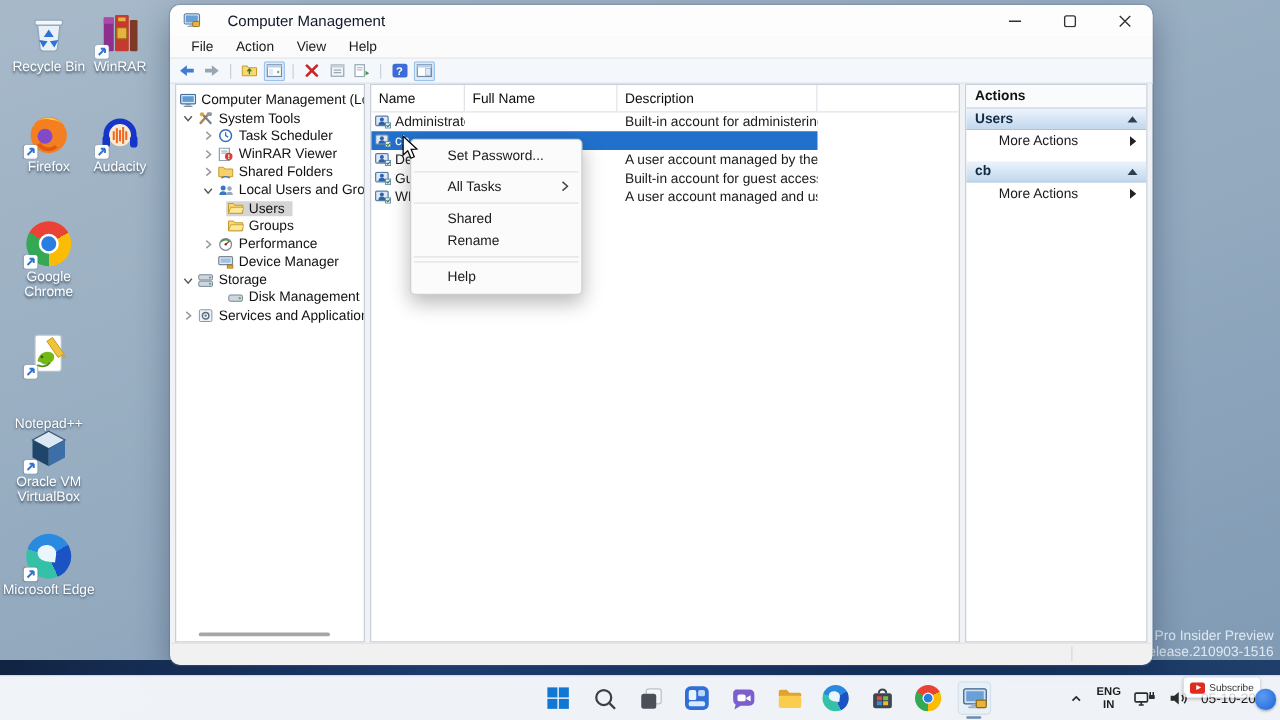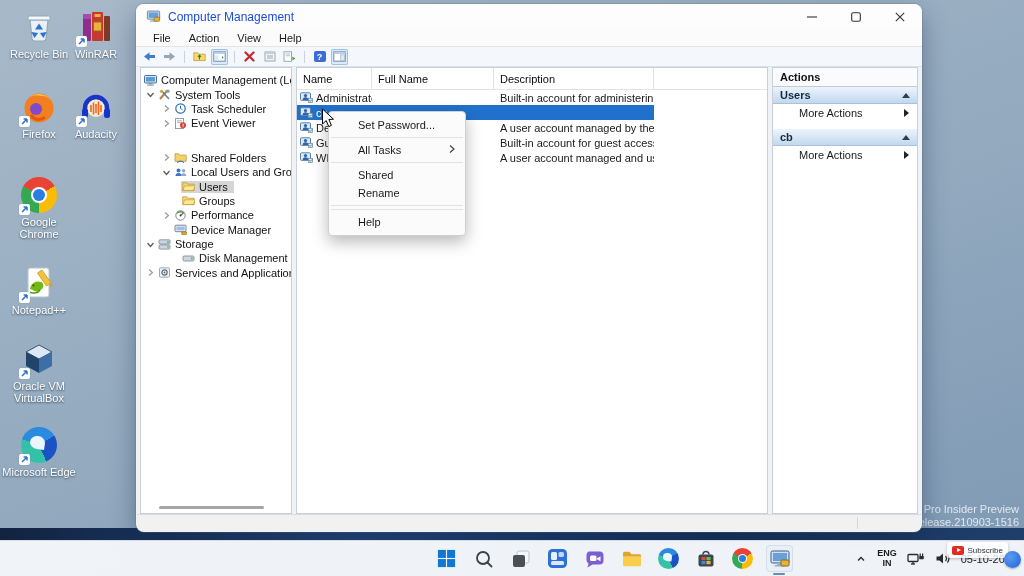--- a/index.html
+++ b/index.html
@@ -25,21 +25,21 @@
   .edge-ball::before{content:"";position:absolute;left:26%;top:26%;width:42%;height:36%;
     background:#eaf6fb;border-radius:50% 50% 0 50%;transform:rotate(8deg)}
   .eb-big{width:36px;height:36px}.eb-small{width:21px;height:21px}
   
   #watermark{position:absolute;right:5px;top:503px;text-align:right;font-size:11px;line-height:13px;
     color:rgba(240,246,252,.85)}
   
   #win{position:absolute;left:136px;top:4px;width:786px;height:528px;background:#f0f2f5;border-radius:8px;
     box-shadow:0 10px 26px rgba(15,35,65,.38),0 0 0 1px rgba(110,130,155,.35);z-index:1}
   .titlebar{height:25px;display:flex;align-items:center;padding-left:10px;background:#fdfdfd;border-radius:8px 8px 0 0}
-  .title{font-size:12px;color:#1d4ed8;margin-left:7px}
+  .title{font-size:12px;color:#0f172a;margin-left:21px}
   .controls{margin-left:auto;display:flex;height:100%}
   .ctrl{width:44px;display:flex;align-items:center;justify-content:center;color:#333}
   .menubar{height:17px;background:#fbfbfb;border-bottom:1px solid #e4e4e4;display:flex;align-items:center;
     padding-left:8px;font-size:11px;color:#1a1a1a}
   .menu-item{padding:0 9px}
   .toolbar{height:19px;background:#f4f8fc;border-bottom:1px solid #dbe2ea;display:flex;align-items:center;
     padding-left:5px;gap:3px}
   .tool{width:17px;height:16px;display:flex;align-items:center;justify-content:center;border-radius:2px}
   .tool.boxed{background:#ddeafa;box-shadow:inset 0 0 0 1px #9cc3ea}
   .tsep{width:1px;height:12px;background:#c9d2dc;margin:0 3px}
@@ -191,21 +191,21 @@
         <div class="dart">
           <span class="chrome-ball cb-big"></span>
           <span class="shortcut">
             <svg width="9" height="9">
               <path d="M2 7 L7 2 M7 2 H3.6 M7 2 V5.4" stroke="#2f72cf" stroke-width="1.5" fill="none"></path>
             </svg>
           </span>
         </div>
         <div class="dlabel">Google Chrome</div>
       </div>
-      <div class="dicon" style="left: 2px; top: 264px;">
+      <div class="dicon" style="left: 2px; top: 264px; gap: 29px;">
         <div class="dart">
           <svg width="36" height="36" viewBox="0 0 36 36">
             <rect x="7" y="3" width="21" height="29" rx="2" fill="#fff" stroke="#b9c2cc"></rect>
             <path d="M21 5 l9 13 -4.5 3 -9-13Z" fill="#f0c33c" stroke="#c79a18" stroke-width=".8"></path>
             <path d="M30 18l2 3-3.5.8Z" fill="#caa23c"></path>
             <path d="M9 24c1-6 6-9 11-7 3 1 3 5 1 7-3 3-8 3-9 1Z" fill="#74b816"></path>
             <circle cx="12.5" cy="20.5" r="1.1" fill="#2d6a06"></circle>
             <path d="M9 27c3 2 8 1 10-2" stroke="#4e8f10" stroke-width="1.5" fill="none"></path>
           </svg>
           <span class="shortcut">
@@ -405,24 +405,24 @@
               <span class="t-ic">
                 <svg width="13" height="11">
                   <rect x="1.5" y="0.5" width="8" height="10" fill="#fff" stroke="#8fa0b2"></rect>
                   <line x1="3" y1="2.8" x2="8" y2="2.8" stroke="#aab4be"></line>
                   <line x1="3" y1="4.4" x2="8" y2="4.4" stroke="#aab4be"></line>
                   <circle cx="9" cy="7.2" r="3" fill="#d8413a"></circle>
                   <rect x="8.6" y="5.6" width="0.9" height="2.3" fill="#fff"></rect>
                   <rect x="8.6" y="8.3" width="0.9" height="0.9" fill="#fff"></rect>
                 </svg>
               </span>
-              <span class="t-label">Event Viewer</span>
-            </span>
-          </div>
-          <div class="trow" style="padding-left: 19px; margin-top: 20px;">
+              <span class="t-label">WinRAR Viewer</span>
+            </span>
+          </div>
+          <div class="trow" style="padding-left: 19px;">
             <span class="chev">
               <svg width="9" height="9">
                 <path d="M3 1.5 L6.5 4.5 L3 7.5" fill="none" stroke="#9a9a9a" stroke-width="1.2"></path>
               </svg>
             </span>
             <span class="twrap">
               <span class="t-ic">
                 <svg width="13" height="11">
                   <path d="M1 9.3 V1.8 h3.8 l1 1.4 h6.4 v6.1Z" fill="#f6d169" stroke="#c49a2e" stroke-width=".8"></path>
                   <path d="M3 10.6 c2-1.6 5-1.6 7 0" stroke="#3a78c9" stroke-width="1.2" fill="none"></path>

